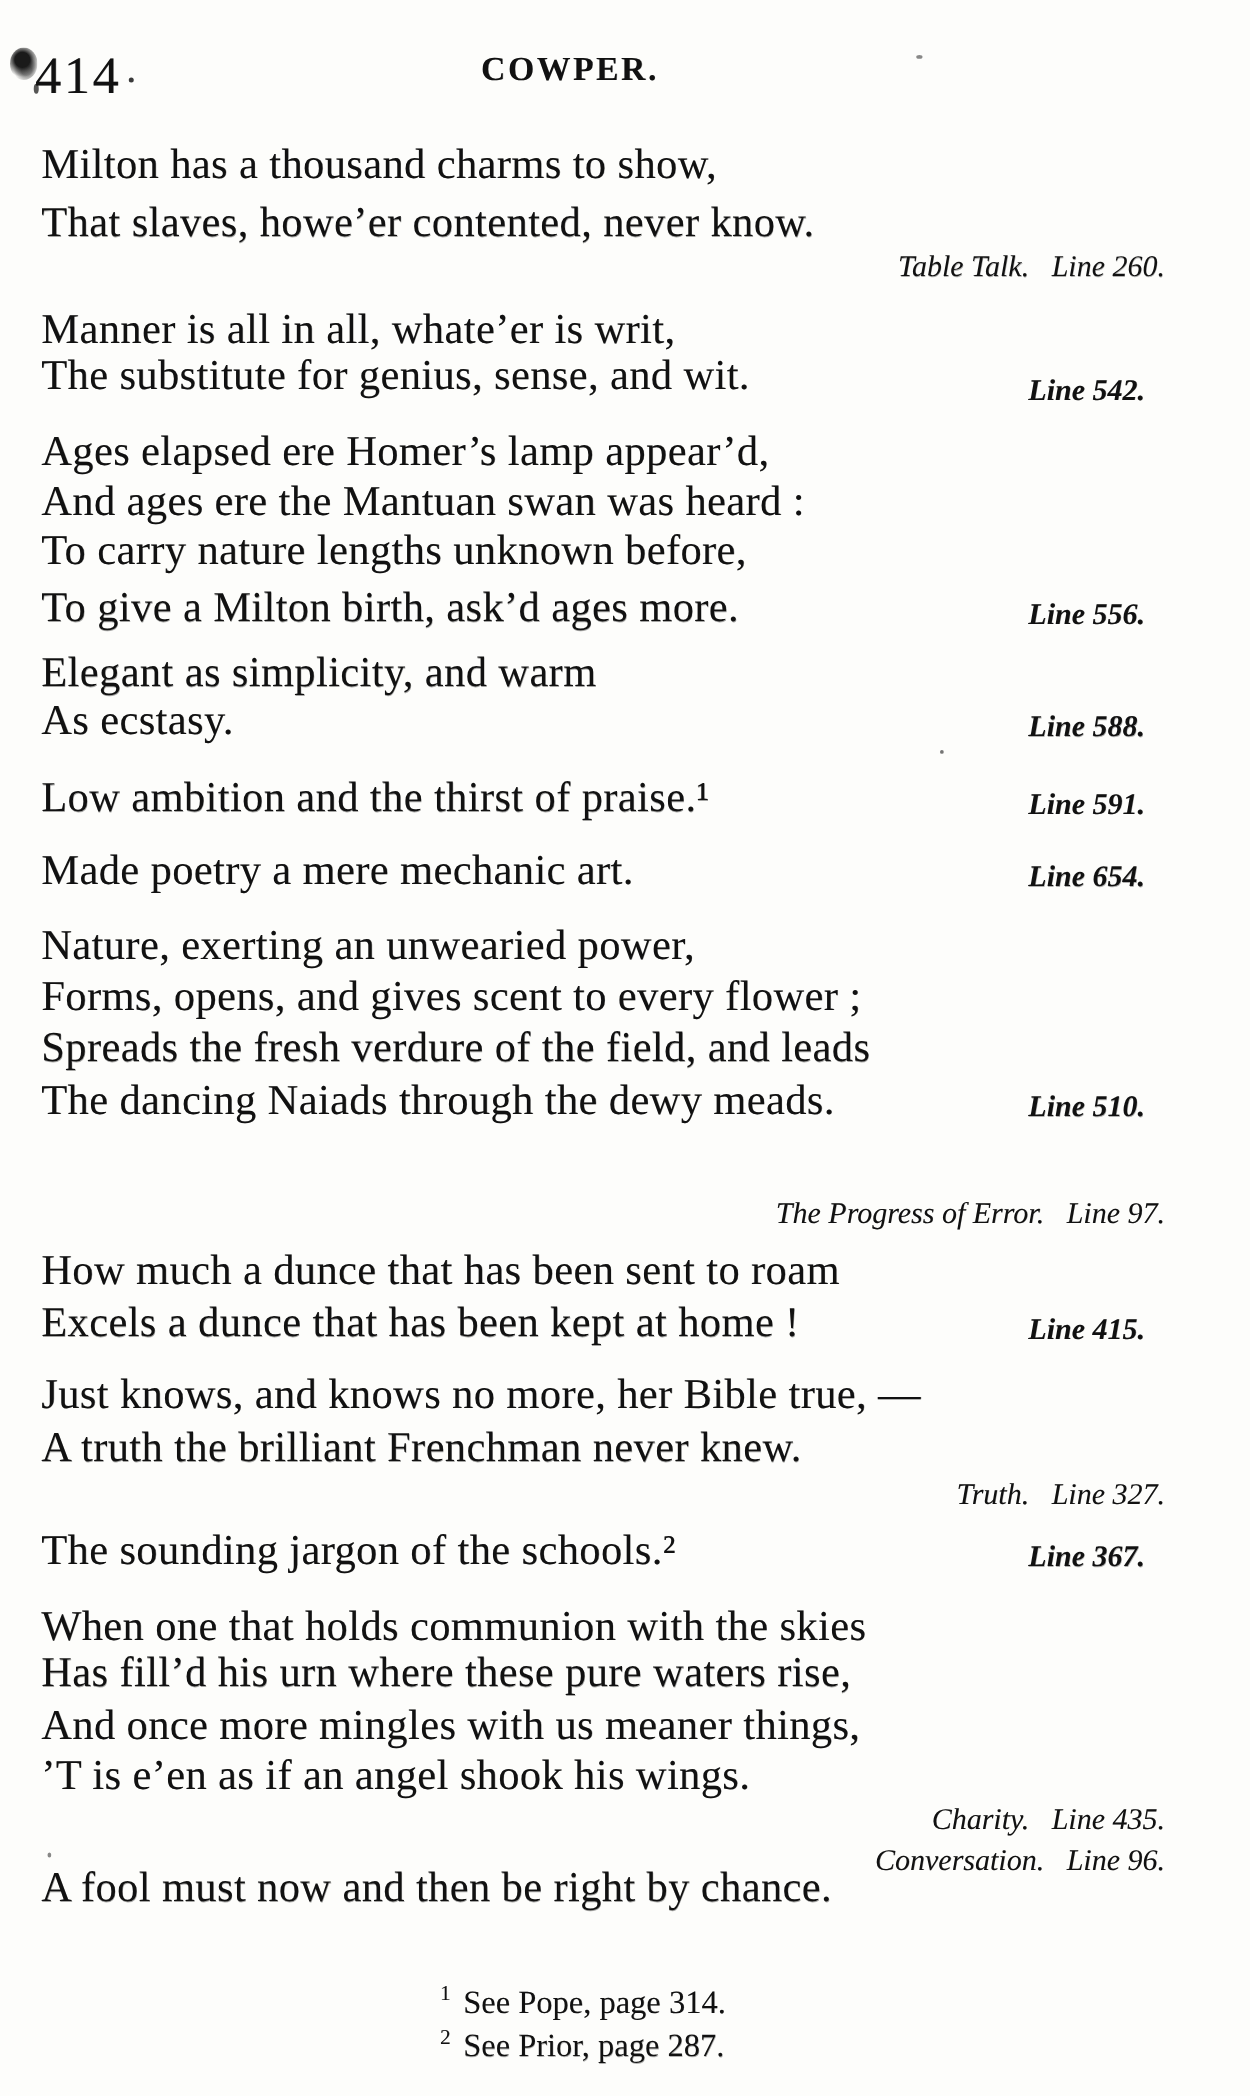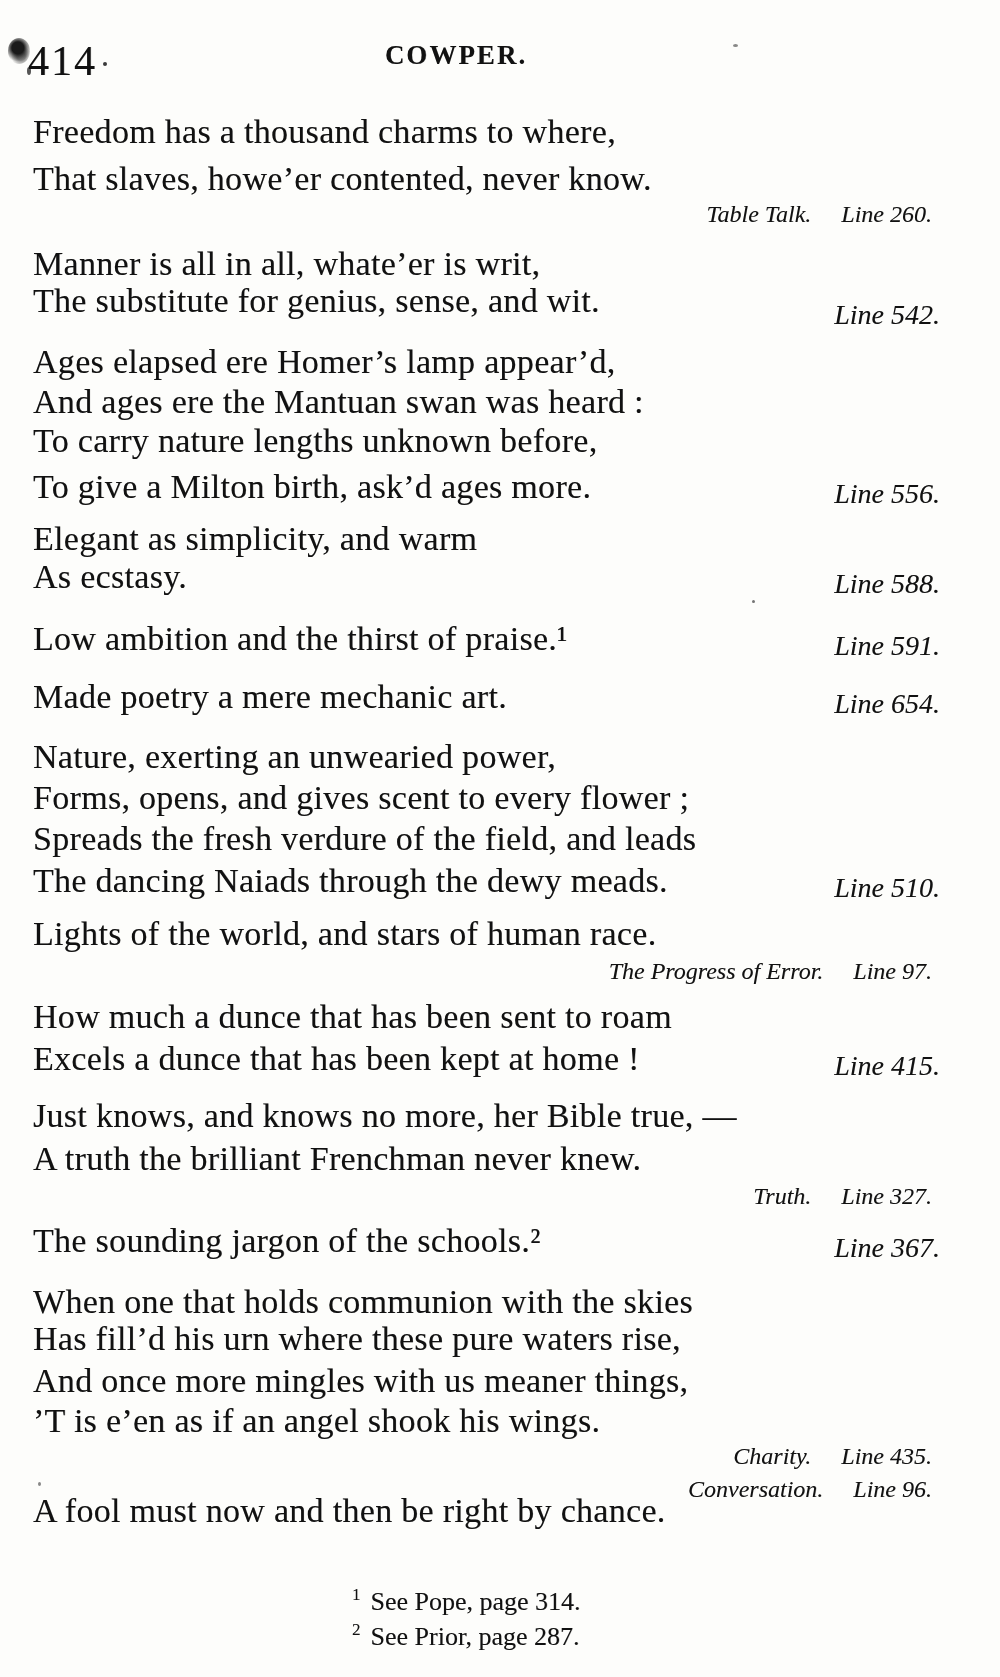--- a/index.html
+++ b/index.html
@@ -12,27 +12,28 @@
     color:#111;
     overflow:hidden;
   }
   .ql{
     position:absolute;left:33px;
     font-size:34px;line-height:1;white-space:nowrap;
     letter-spacing:0.3px;
     text-shadow:0.3px 0.3px 0 rgba(0,0,0,0.35);
   }
   .cite{
-    position:absolute;right:60px;
-    font-size:28px;line-height:1;font-style:italic;white-space:nowrap;
+    position:absolute;right:84px;
+    font-size:24px;line-height:1;font-style:italic;white-space:nowrap;
     text-shadow:0.3px 0.3px 0 rgba(0,0,0,0.3);
+    font-weight:bold;
   }
   .attr{
     position:absolute;right:68px;
-    display:flex;gap:30px;align-items:baseline;
+    display:flex;gap:18px;align-items:baseline;
     font-size:24px;line-height:1;font-style:italic;white-space:nowrap;
     text-shadow:0.3px 0.3px 0 rgba(0,0,0,0.3);
   }
   .pagenum{
     position:absolute;left:28px;top:40px;
     font-size:42px;line-height:1;letter-spacing:2px;
     text-shadow:0.4px 0.4px 0 rgba(0,0,0,0.4);
   }
   .runhead{
     position:absolute;left:0;right:100px;top:42px;
@@ -64,21 +65,21 @@
 
   <div class="smudge"></div>
   <div class="speck" style="left:103px;top:62px;width:4px;height:4px;"></div>
   <div class="speck" style="left:733px;top:44px;width:5px;height:3px;opacity:.6;"></div>
   <div class="speck" style="left:752px;top:600px;width:3px;height:3px;opacity:.7;"></div>
   <div class="speck" style="left:38px;top:1482px;width:3px;height:4px;opacity:.6;"></div>
 
   <div class="pagenum">414</div>
   <div class="runhead">COWPER.</div>
 
-  <div class="ql" style="top:115px">Freedom has a thousand charms to where,</div>
+  <div class="ql" style="top:115px">Milton has a thousand charms to show,</div>
   <div class="ql" style="top:162px">That slaves, howe’er contented, never know.</div>
   <div class="attr" style="top:202px">
     <span>Table Talk.</span>
     <span>Line 260.</span>
   </div>
 
   <div class="ql" style="top:247px">Manner is all in all, whate’er is writ,</div>
   <div class="ql" style="top:284px">The substitute for genius, sense, and wit.</div>
   <div class="cite" style="top:301px">Line 542.</div>
 
@@ -97,21 +98,20 @@
 
   <div class="ql" style="top:680px">Made poetry a mere mechanic art.</div>
   <div class="cite" style="top:690px">Line 654.</div>
 
   <div class="ql" style="top:740px">Nature, exerting an unwearied power,</div>
   <div class="ql" style="top:822px">Spreads the fresh verdure of the field, and leads</div>
   <div class="ql" style="top:781px">Forms, opens, and gives scent to every flower ;</div>
   <div class="ql" style="top:864px">The dancing Naiads through the dewy meads.</div>
   <div class="cite" style="top:874px">Line 510.</div>
 
-  <div class="ql" style="top:917px">Lights of the world, and stars of human race.</div>
   <div class="attr" style="top:959px">
     <span>The Progress of Error.</span>
     <span>Line 97.</span>
   </div>
 
   <div class="ql" style="top:1000px">How much a dunce that has been sent to roam</div>
   <div class="ql" style="top:1042px">Excels a dunce that has been kept at home !</div>
   <div class="cite" style="top:1052px">Line 415.</div>
 
   <div class="ql" style="top:1099px">Just knows, and knows no more, her Bible true, —</div>

